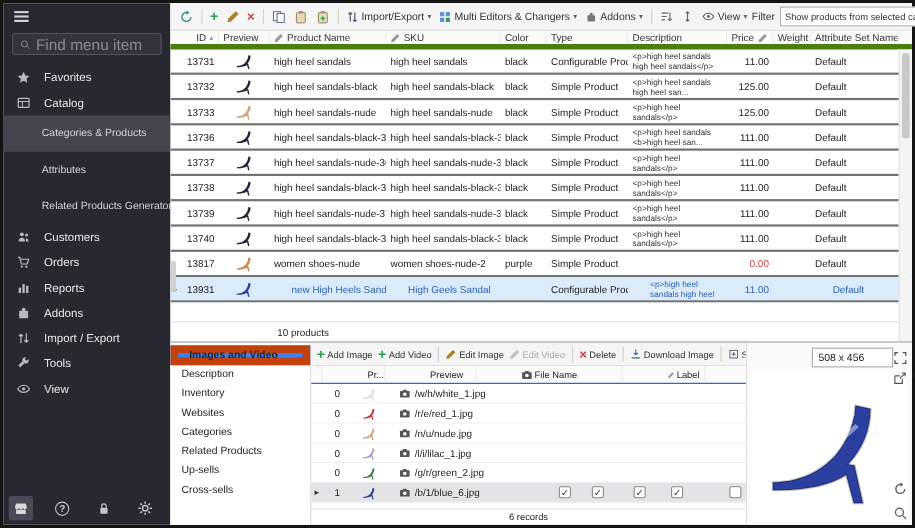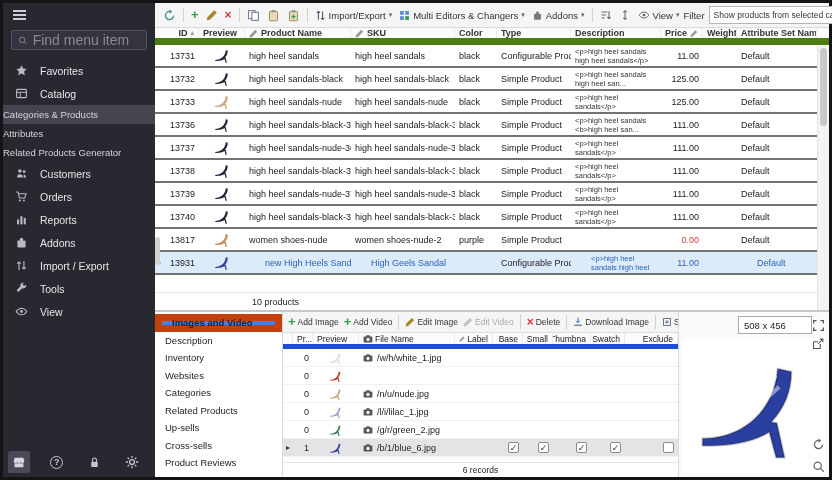--- a/index.html
+++ b/index.html
@@ -11,21 +11,21 @@
   
   .sidebar { width:152px; flex-shrink:0; background:#282831; color:#e5e5e8; display:flex; flex-direction:column; }
   .sb-top { height:24px; display:flex; align-items:center; padding:0 10px; }
   .burger { display:inline-flex; flex-direction:column; gap:2px; cursor:pointer; }
   .burger span { width:13px; height:2px; background:#cfcfd6; }
   .sb-search { margin:3px 8px 9px; height:20px; background:#34343e; border:1px solid #52525e; border-radius:2px; display:flex; align-items:center; padding:0 6px; gap:5px; }
   .sb-search input { background:transparent; border:none; outline:none; color:#c5c5cc; font-size:14px; width:100%; font-family:Liberation Sans, sans-serif; }
   .sb-search input::placeholder { color:#8a8a94; }
   .sb-item { height:23px; display:flex; align-items:center; gap:11px; padding:0 11px; font-size:10.5px; cursor:pointer; white-space:nowrap; }
   .sb-item .ic { width:15px; display:inline-flex; justify-content:center; color:#b9b9c2; flex-shrink:0; }
-  .sb-sub { height:19px; display:flex; align-items:center; font-size:9.5px; color:#d4d4da; cursor:pointer; white-space:nowrap; }
+  .sb-sub { height:33px; display:flex; align-items:center; padding-left:35px; font-size:9.5px; color:#d4d4da; cursor:pointer; white-space:nowrap; }
   .sb-sub.selected { background:#45454f; }
   .sb-bottom { margin-top:auto; height:30px; display:flex; align-items:center; padding:0 12px 0 5px; justify-content:space-between; }
   .sb-bico { display:inline-flex; align-items:center; justify-content:center; width:22px; height:22px; cursor:pointer; color:#c5c5cc; }
   .sb-bico.active { background:#4a4a57; border-radius:2px; }
   .qm { width:13px; height:13px; border:1.3px solid #c5c5cc; border-radius:50%; display:inline-flex; align-items:center; justify-content:center; font-size:9px; font-weight:bold; color:#c5c5cc; }
 
   
   .main { flex:1; min-width:0; display:flex; flex-direction:column; position:relative; background:#fff; }
   .splitter { position:absolute; left:0; top:234px; width:5px; height:28px; background:#d2d2d2; border-radius:2px; z-index:5; cursor:col-resize; }
 
@@ -35,21 +35,21 @@
   .caret { font-size:7px; color:#666; }
   .plus { color:#2fa14d; font-weight:bold; font-size:13px; line-height:10px; }
   .xmark { color:#d43c3c; font-weight:bold; font-size:12px; line-height:10px; }
   .filter-group { margin-left:auto; display:flex; align-items:center; gap:4px; }
   .filter-select { border:1px solid #b5b5b5; background:#fff; height:18px; display:flex; align-items:center; gap:4px; padding:0 4px; font-size:8.5px; max-width:168px; overflow:hidden; cursor:pointer; }
   .filter-select span.val { overflow:hidden; white-space:nowrap; }
 
   
   .grid-wrap { flex:1; display:flex; flex-direction:column; min-height:0; position:relative; }
   .gh, .gr { display:grid; grid-template-columns: 44px 46px 106px 104px 42px 74px 90px 42px 34px 1fr; }
-  .gh { height:17px; background:#fbfbfb; border-bottom:7px solid #4d7c0f; flex-shrink:0; padding-right:12px;font-weight:bold; }
+  .gh { height:17px; background:#fbfbfb; border-bottom:5px solid #4d7c0f; flex-shrink:0; padding-right:12px; }
   .gh .cell { font-size:9px; color:#333; border-right:1px solid #ececec; gap:3px; cursor:pointer; }
   .cell { padding:0 4px; display:flex; align-items:center; overflow:hidden; white-space:nowrap; font-size:9px; }
   .gbody { overflow:hidden; }
   .gr { height:23px; border-bottom:2px solid #737373; cursor:pointer; }
   .gr.sel { background:#dcebfa; }
   .c-id { justify-content:flex-end; position:relative; color:#222; }
   .c-id .rowmark { position:absolute; left:2px; color:#444; font-size:8px; }
   .c-prev { justify-content:center; }
   .c-desc { white-space:normal; font-size:7.5px; line-height:9px; max-height:20px; color:#333; word-break:break-word; align-items:flex-start; padding-top:2px; }
   .c-price { justify-content:flex-end; }
@@ -65,21 +65,21 @@
   .bottom { height:167px; flex-shrink:0; border-top:2px solid #c8c8c8; display:flex; min-width:0; }
   .tabs { width:128px; flex-shrink:0; border-right:1px solid #d9d9d9; padding-top:2px; background:#fff; }
   .tab { height:17.5px; display:flex; align-items:center; padding:0 10px; font-size:9.5px; cursor:pointer; white-space:nowrap; }
   .tab.selected { border:7px solid #c2410c; background:#3b82f6; font-weight:bold; }
 
   .images-area { flex:1; min-width:0; display:flex; flex-direction:column; border-right:1px solid #d9d9d9; }
   .img-toolbar { height:21px; background:#f5f5f6; border-bottom:1px solid #ddd; display:flex; align-items:center; padding:0 3px; gap:1px; font-size:8.5px; color:#333; white-space:nowrap; overflow:hidden; flex-shrink:0; }
   .img-toolbar .tbtn { padding:1px 2px; gap:2px; }
   .tbtn.disabled { color:#aaa; cursor:default; }
   .ih, .ir { display:grid; grid-template-columns: 10px 20px 46px 96px 38px 30px 30px 38px 34px 1fr; }
-  .ih { height:16px; background:#fbfbfb; border-bottom:5px solid #1d4ed8; flex-shrink:0; }
+  .ih { height:16px; background:#fbfbfb; border-bottom:1px solid #1d4ed8; flex-shrink:0;gap:37px; }
   .ih .cell { font-size:8.5px; border-right:1px solid #ececec; gap:2px; cursor:pointer; }
   .ir { height:18px; border-bottom:1px solid #f1f1f1; cursor:pointer; }
   .ir.sel { background:#e4e4e6; }
   .i-exp { justify-content:center; padding:0; font-size:8px; color:#333; }
   .i-pos { justify-content:flex-end; }
   .i-prev { justify-content:center; }
   .i-file { gap:4px; }
   .i-cb { justify-content:flex-end; }
   .cb { width:11px; height:11px; border:1px solid #8a8a8a; border-radius:2px; background:#fff; display:inline-flex; align-items:center; justify-content:center; font-size:9px; color:#333; cursor:pointer; }
   .img-status { margin-top:auto; height:15px; border-top:1px solid #e5e5e5; display:flex; align-items:center; justify-content:center; font-size:8.5px; color:#222; flex-shrink:0; }
@@ -733,21 +733,20 @@
     <div class="bottom">
       <div class="tabs" id="detail-tabs">
           <div class="tab selected">Images and Video</div>
           <div class="tab">Description</div>
           <div class="tab">Inventory</div>
           <div class="tab">Websites</div>
           <div class="tab">Categories</div>
           <div class="tab">Related Products</div>
           <div class="tab">Up-sells</div>
           <div class="tab">Cross-sells</div>
-          <div class="tab">Product Reviews</div>
         </div>
 
       <div class="images-area">
         <div class="img-toolbar">
           <span class="tbtn">
               <span class="plus">+</span>
               <span>Add Image</span>
             </span>
           <span class="tbtn">
               <span class="plus">+</span>
@@ -860,20 +859,28 @@
     <div class="cell i-exp"></div>
     <div class="cell i-pos">
                 <span>0</span>
               </div>
     <div class="cell i-prev">
                 <svg width="14" height="14" viewBox="0 0 32 32">
     <path d="M2.5 24.5 C8 24.5 13.5 22.5 17.5 18 C20.5 14.5 22 10 22.2 6.2 L25.8 7 C25.8 12 24 16.5 20.5 20.2 L22 20.5 L24 29.5 L21.8 29.5 L20 22.8 C16 25.4 9.5 26.6 2.5 26.4 Z" fill="#c23b2e" stroke="rgba(0,0,0,0.25)" stroke-width="0.5"></path>
 
   </svg>
               </div>
+    <div class="cell i-file">
+                <svg width="10" height="10" viewBox="0 0 16 16">
+                  <rect x="1" y="4" width="14" height="9.5" rx="1" fill="#555"></rect>
+                  <rect x="5" y="2" width="6" height="3" rx="1" fill="#555"></rect>
+                  <circle cx="8" cy="8.7" r="2.6" fill="#fff"></circle>
+                </svg>
+                <span>/r/e/red_1.jpg</span>
+              </div>
     <div class="cell">
                 <span></span>
               </div>
     <div class="cell i-cb"></div>
               <div class="cell i-cb"></div>
               <div class="cell i-cb"></div>
               <div class="cell i-cb"></div>
               <div class="cell i-cb"></div>
   </div>
             <div class="ir">

